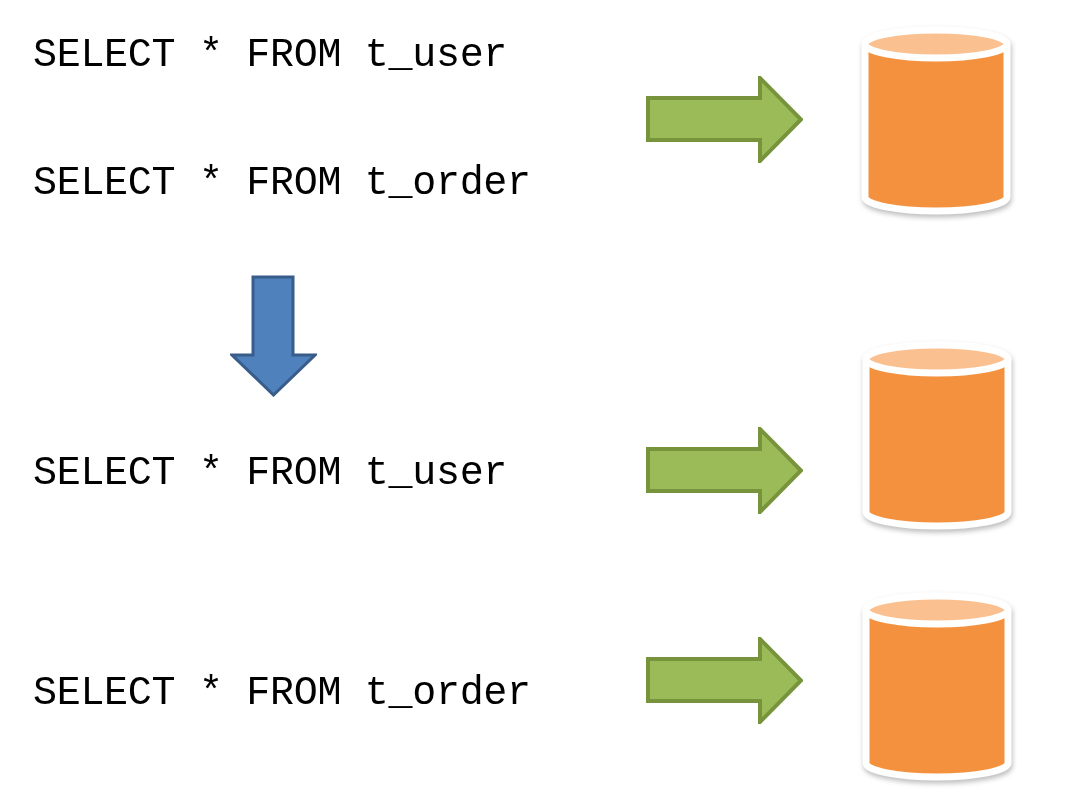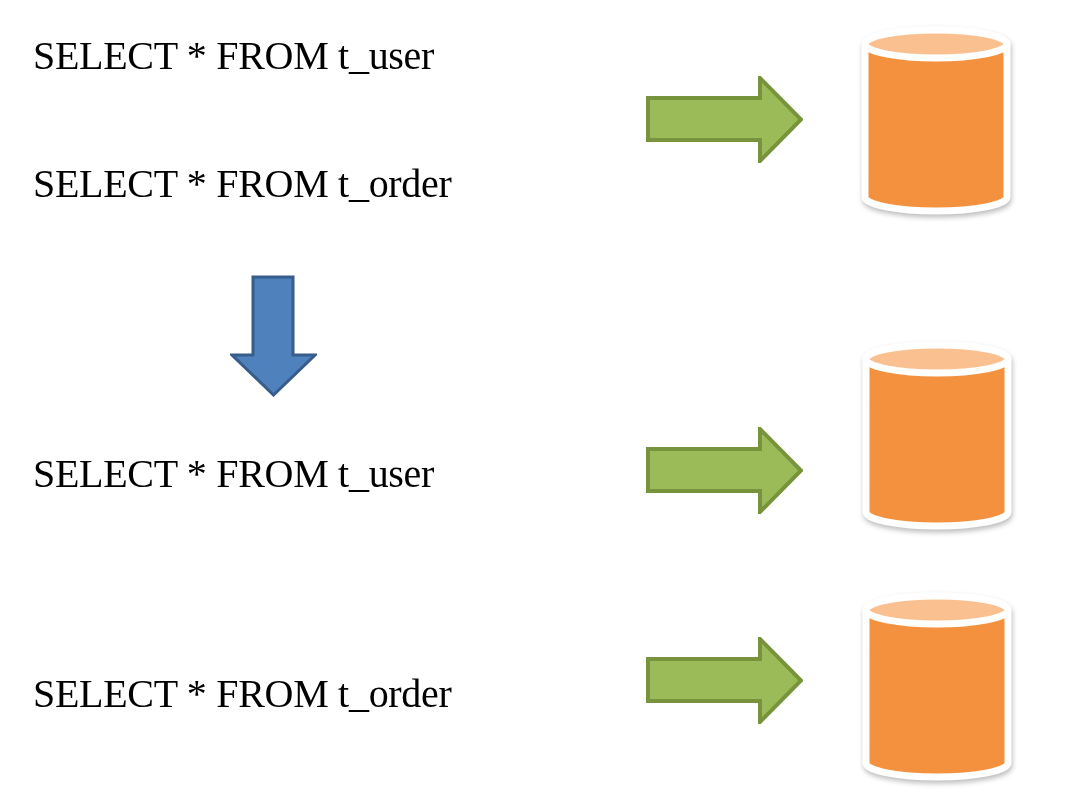--- a/index.html
+++ b/index.html
@@ -2,21 +2,21 @@
 <html><head>
 <meta charset="utf-8">
 <style>
   html, body { margin: 0; padding: 0; background: #ffffff; }
   .canvas {
     position: relative;
     width: 1066px;
     height: 803px;
     background: #ffffff;
     overflow: hidden;
-    font-family: Liberation Serif, serif;
+    font-family: Liberation Mono, monospace;
   }
   .sql {
     position: absolute;
     left: 33px;
     font-size: 40px;
     line-height: 40px;
     letter-spacing: -0.3px;
     color: #000000;
     white-space: nowrap;
   }

